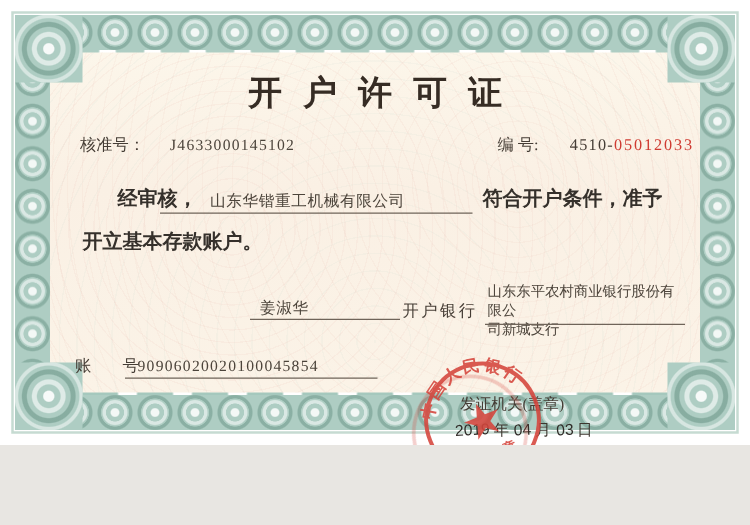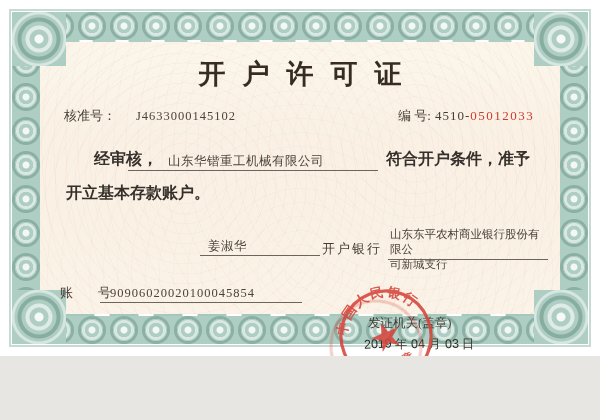--- a/index.html
+++ b/index.html
@@ -78,21 +78,21 @@
     left:0; right:0; top:56px; text-align:center;
     font-size:27px; font-weight:bold; color:#362c24;
     letter-spacing:17px; text-indent:17px;
   }
   .small-label { font-size:13px; color:#453d35; }
   .fill-text { font-size:12.5px; color:#4c443b; letter-spacing:.5px; }
   .heiti { font-family:"Liberation Sans","DejaVu Sans",sans-serif; font-weight:bold; color:#35302b; }
   .approval { left:64px; top:107px; }
   .approval .val { margin-left:20px; letter-spacing:1px; }
   .serial { left:398px; top:107px; }
-  .serial .pre { margin-left:4px; letter-spacing:1px; }
+  .serial .pre { margin-left:25px; letter-spacing:1px; }
   .serial .red { color:#cf3a31; letter-spacing:1.5px; }
   .body1-prefix { left:94px; top:149px; font-size:16px; }
   .company { left:128px; top:153px;padding-left:40px; }
   .body1-suffix { left:386px; top:149px; font-size:16px; }
   .body2 { left:66px; top:183px; font-size:16px; }
   .legal-label { left:62px; top:236px; letter-spacing:.5px; }
   .legal-name { left:208px; top:238px; }
   .bank-label { left:322px; top:240px; letter-spacing:2px; }
   .bank-name { left:390px; top:227px; font-size:11.5px; line-height:15px; white-space:normal; width:160px; color:#4c443b; }
   .account-label { left:60px; top:284px; letter-spacing:6px; }

